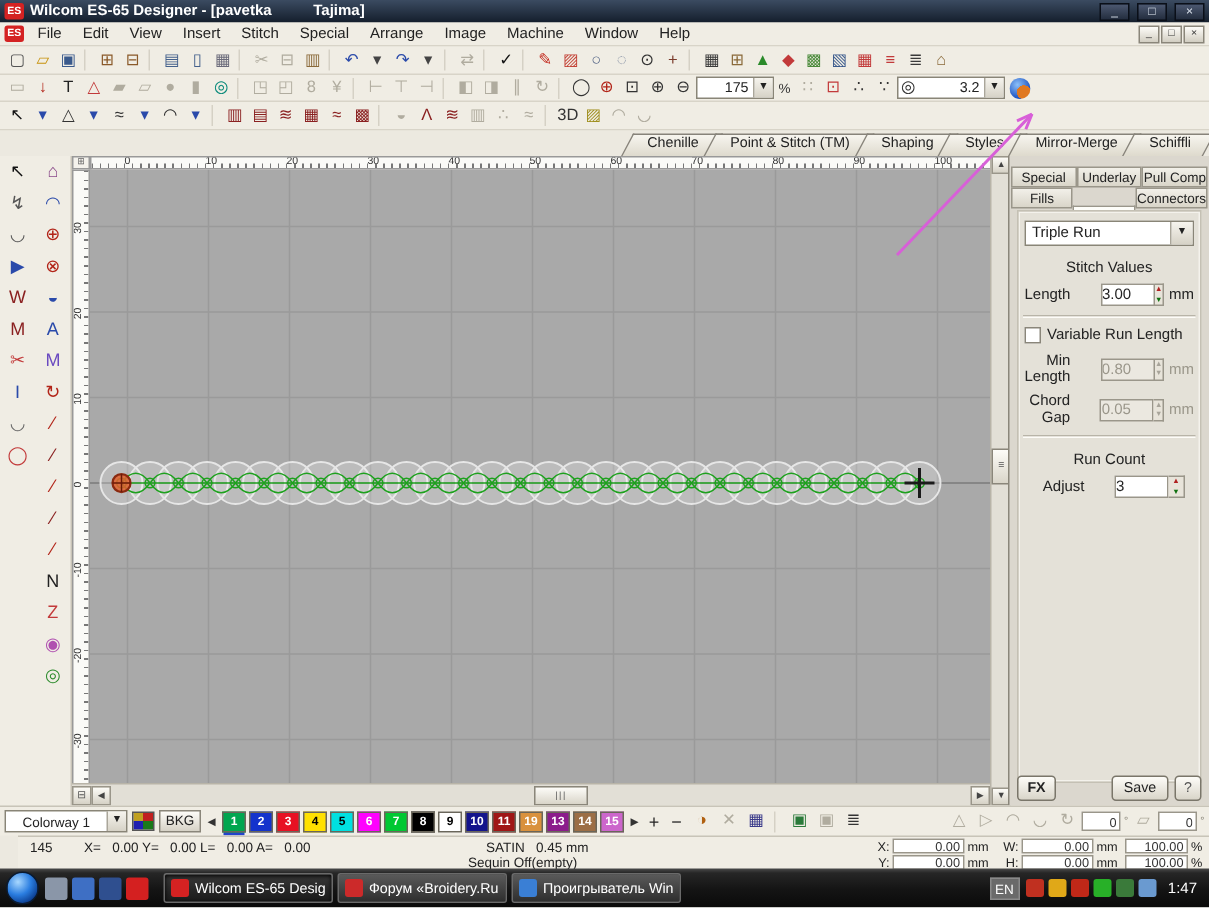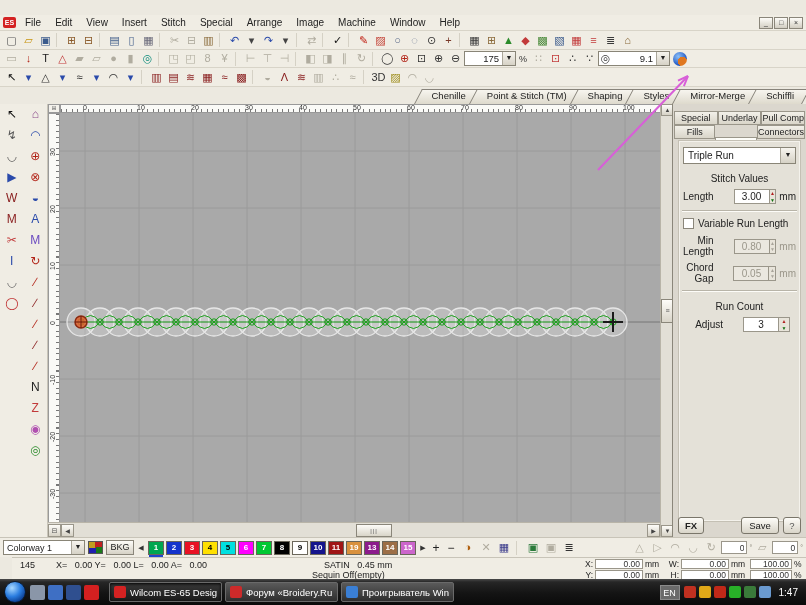--- a/index.html
+++ b/index.html
@@ -62,40 +62,40 @@
 .ptabs{display:flex;padding:0 1px;}
 .ptab{flex:1;height:14px;line-height:13px;text-align:center;font-size:9px;background:linear-gradient(#f2f0e9,#d9d5c9);border:1px solid #9a968a;color:#222;}
 .ptab.active{background:#fdfdf9;border-bottom:7px solid #d946ef;font-weight:normal;margin-top:12px;}
 #pbox{position:absolute;left:5px;top:36px;width:123px;height:382px;border:1px solid #c4c0b4;box-shadow:inset 0 0 0 1px #f4f2ec;background:#e4e1d8;}
 .ptype{margin:6px 4px;height:17px;display:flex;background:#fff;border:1px solid #898577;align-items:center;}
 .ptype .val{flex:1;padding-left:4px;font-size:10px;}
 .ptype .dd{width:15px;height:15px;background:linear-gradient(#f6f4ee,#d6d2c6);border-left:1px solid #aaa69a;text-align:center;font-size:7px;line-height:14px;}
 .glabel{text-align:center;font-size:10px;margin:9px 13px 3px;color:#222;}
 .prow{display:flex;align-items:center;margin:5px 4px;}
 .plabel{width:52px;text-align:right;margin-right:20px;font-size:10px;}
-.pfield{width:36px;height:15px;font-size:10px;text-align:center;border:1px solid #9a968a;background:#fff;color:#222;}
+.pfield{width:36px;height:15px;font-size:10px;text-align:left;border:1px solid #9a968a;background:#fff;color:#222;}
 .pfield.dis{background:#ebe8e0;color:#9a968a;}
 .spin{width:11px;height:15px;display:flex;flex-direction:column;border:1px solid #9a968a;border-left:none;background:#e8e4da;}
 .spin i{flex:1;font-size:5px;line-height:6px;text-align:center;font-style:normal;}
 .spin .up{color:#b02020;}.spin .dn{color:#107010;}
 .spin.dis .up,.spin.dis .dn{color:#a8a49a;}
 .unit{margin-left:3px;font-size:10px;}
 .unit.dis{color:#9a968a;}
 .gsep{height:2px;border-top:1px solid #b8b4a8;border-bottom:1px solid #fdfcf8;margin:6px 3px;}
 .chkrow{display:flex;align-items:center;margin:6px 4px;}
 .chk{width:11px;height:11px;background:#fff;border:1px solid #8a867a;margin-right:4px;flex:none;}
 #pfooter{position:absolute;left:5px;bottom:3px;width:123px;display:flex;align-items:center;}
 .pbtn{height:17px;background:linear-gradient(#fdfcf8,#d9d5c9);border:1px solid #7a766a;border-radius:3px;font-size:9.5px;text-align:center;color:#222;}
 #fxbtn{width:26px;font-weight:bold;line-height:15px;}
 #savebtn{width:38px;margin-left:auto;line-height:15px;}
 #helpbtn{width:18px;margin-left:4px;line-height:15px;color:#555;}
 
 #colorbar{left:0;top:537px;width:806px;height:20px;background:#f0ede4;border-top:1px solid #c8c4b8;display:flex;align-items:center;padding:0 3px;gap:3px;}
 #cw-combo{width:82px;height:15px;}
-#cw-combo .val{text-align:left;font-size:9px;}
+#cw-combo .val{text-align:center;font-size:9px;}
 #palette-icon{width:15px;height:13px;border:1px solid #555;background:conic-gradient(#c02020 0 25%,#1a7a1a 0 50%,#2020b0 0 75%,#c0a020 0);flex:none;}
 #bkgbtn{width:28px;height:15px;background:linear-gradient(#fdfcf8,#d6d2c6);border:1px solid #8a867a;font-size:9px;line-height:13px;text-align:center;flex:none;}
 .cwarr{width:8px;font-size:7px;text-align:center;color:#333;flex:none;}
 #swatches{display:flex;gap:2px;}
 .swatch{width:16px;height:14px;font-size:8px;font-weight:bold;display:flex;align-items:center;justify-content:center;border:1px solid #6a665a;flex:none;}
 .swatch.sel{box-shadow:0 3px 0 -1px #2244cc;}
 .pmbtn{width:12px;font-size:12px;text-align:center;color:#222;flex:none;}
 .cbicon{width:16px;height:15px;font-size:11px;line-height:15px;text-align:center;flex:none;}
 .cbicon.dis{color:#b0ac9f;}
 #transform-bar{margin-left:auto;display:flex;align-items:center;gap:2px;}
@@ -125,20 +125,27 @@
 .trayicon{width:12px;height:12px;border-radius:2px;flex:none;}
 #clock{color:#fff;font-size:10px;margin:0 4px;flex:none;}
 
 #arrow-svg{position:absolute;left:0;top:0;pointer-events:none;z-index:50;}
 </style>
 </head>
 <body>
 
 <div id="screen">
 
+  <div id="titlebar" class="abs">
+    <span class="es-icon">ES</span>
+    <span class="t">Wilcom ES-65 Designer - [pavetka          Tajima]</span>
+    <span class="winbtn">_</span>
+    <span class="winbtn">□</span>
+    <span class="winbtn">×</span>
+  </div>
 
   <div id="menubar" class="abs">
     <span class="es-icon">ES</span>
     <span id="menu-items" style="display:flex;">
         <span class="mitem">File</span>
         <span class="mitem">Edit</span>
         <span class="mitem">View</span>
         <span class="mitem">Insert</span>
         <span class="mitem">Stitch</span>
         <span class="mitem">Special</span>
@@ -238,21 +245,21 @@
     </span>
     <span class="pct">%</span>
     <span id="tb2-mid" style="display:flex;align-items:center;">
         <span class="ticon dis">∷</span>
         <span class="ticon" style="color: rgb(194, 58, 58);">⊡</span>
         <span class="ticon" style="color: rgb(51, 51, 51);">∴</span>
         <span class="ticon" style="color: rgb(51, 51, 51);">∵</span>
       </span>
     <span class="combo" style="width:72px;">
       <span class="ticon" style="width:13px;color:#333;">◎</span>
-      <span class="val">9.1</span>
+      <span class="val">3.2</span>
       <span class="dd">▼</span>
     </span>
     <span id="sphere"></span>
   </div>
   <div id="toolbar3" class="toolbar abs">
       <span class="ticon" style="color: rgb(17, 17, 17);">↖</span>
       <span class="ticon" style="color: rgb(42, 74, 170);">▾</span>
       <span class="ticon" style="color: rgb(51, 51, 51);">△</span>
       <span class="ticon" style="color: rgb(42, 74, 170);">▾</span>
       <span class="ticon" style="color: rgb(51, 51, 51);">≈</span>

